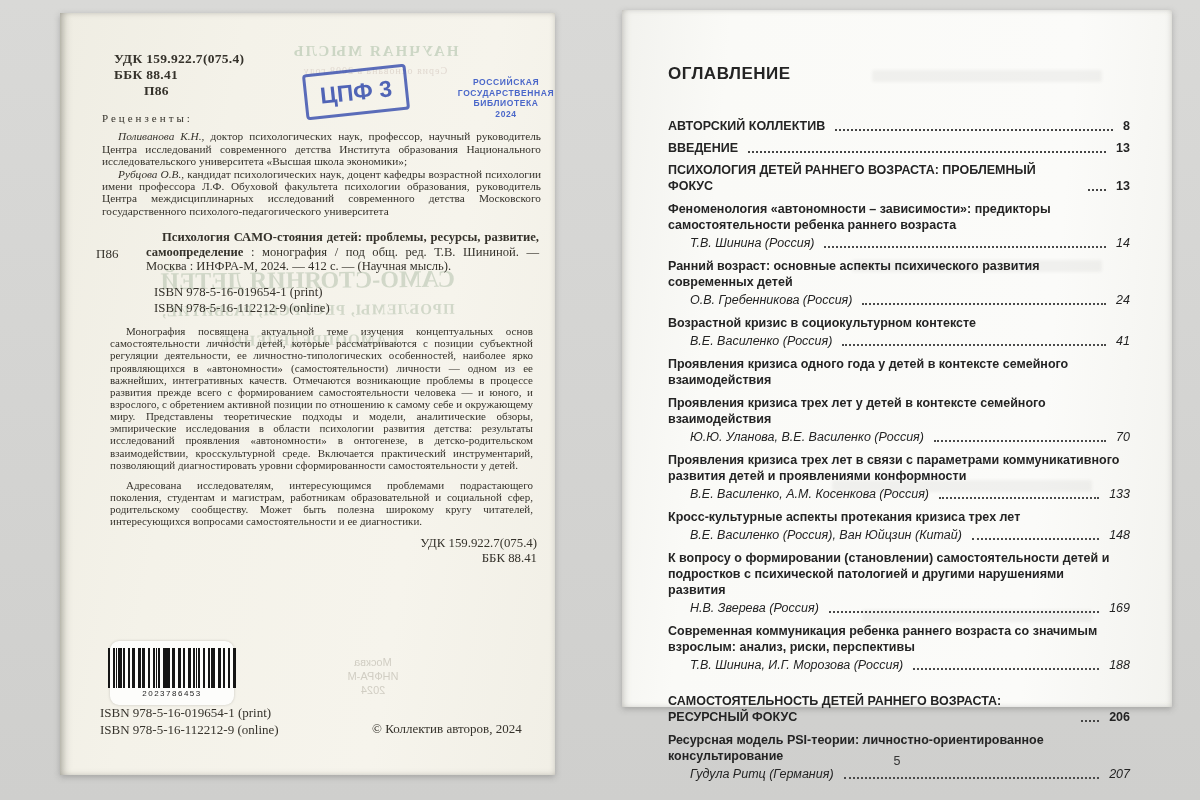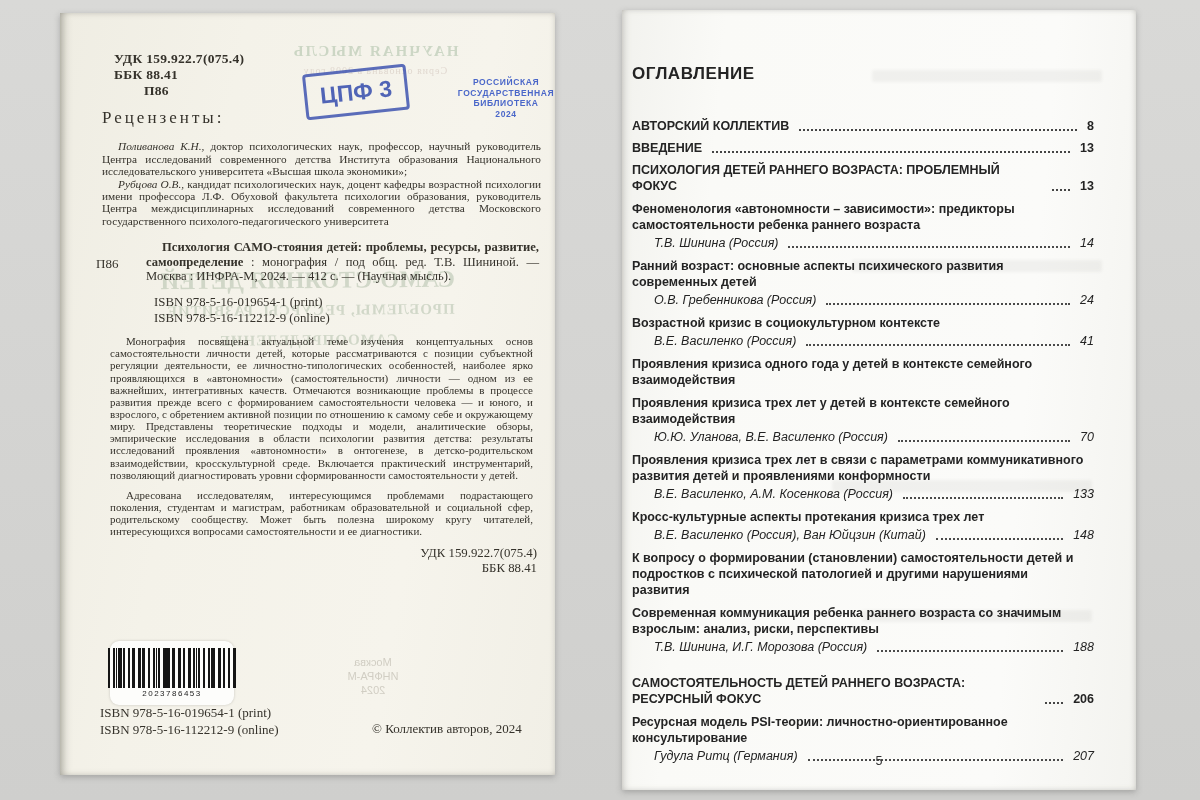--- a/index.html
+++ b/index.html
@@ -27,21 +27,21 @@
     transform:rotate(-6deg);display:flex;align-items:center;justify-content:center;
     color:rgba(62,84,176,.9);font-weight:bold;font-size:23px;font-family:"Liberation Sans",sans-serif;
   }
   .lib-stamp{
     position:absolute;left:388px;top:64px;width:116px;z-index:3;text-align:center;
     color:rgba(44,77,195,.85);font-family:"Liberation Sans",sans-serif;
     font-weight:bold;font-size:8.5px;line-height:10.5px;letter-spacing:.6px;
   }
   .recommendation{margin:46px 6px 0 4px;text-align:center;font-style:italic;font-size:11.8px;line-height:14.5px;}
   .reviewers{margin-top:13px;font-size:11.3px;line-height:12.4px;text-align:justify;padding-right:2px;}
-  .reviewers-heading{letter-spacing:3px;font-size:17px;margin-bottom:16px;}
+  .reviewers-heading{letter-spacing:3px;font-size:11px;margin-bottom:6px;}
   .reviewers p{margin:0;text-indent:16px;}
   .reviewers .rev-name{font-style:italic;}
   .bib{display:flex;margin:13px 0 0 -6px;}
   .bib-code{flex:none;width:50px;font-size:13px;padding-top:16px;}
   .bib-text{flex:1;font-size:12.6px;line-height:14.6px;text-align:justify;text-indent:16px;padding-right:4px;}
   .bib-title{font-weight:bold;}
   .isbn-mid{margin:11px 0 0 52px;font-size:12.8px;line-height:15.5px;}
   .annotation{margin-top:9px;font-size:11px;line-height:12.15px;text-align:justify;padding-right:2px;}
   .annotation p{margin:8px;text-indent:16px;}
   .udk-bottom{margin-top:6px;text-align:right;font-size:12.8px;line-height:15px;padding-right:6px;}
@@ -65,25 +65,25 @@
   
   .ghost{position:absolute;z-index:0;transform:scaleX(-1);text-align:center;pointer-events:none;}
   .ghost-series{left:150px;top:30px;width:330px;color:rgba(110,150,110,.30);font-weight:bold;font-size:15px;letter-spacing:2px;}
   .ghost-series2{left:150px;top:52px;width:330px;color:rgba(150,120,110,.22);font-size:10px;letter-spacing:1px;}
   .ghost-title{left:18px;top:252px;width:460px;color:rgba(115,145,110,.28);font-weight:bold;font-size:24px;line-height:30px;transform:scaleX(-1) rotate(.5deg);}
   .ghost-title .sub{font-size:15px;letter-spacing:1px;}
   .ghost-imprint{left:248px;top:642px;width:130px;color:rgba(140,135,120,.35);font-size:11px;line-height:14px;font-family:"Liberation Sans",sans-serif;}
 
   
   .page-right{
-    position:absolute;left:622px;top:10px;width:514px;height:780px;
+    position:absolute;left:622px;top:10px;width:514px;height:697px;
     background:linear-gradient(95deg,#f2f2ee 0%,#fafaf7 18%,#fbfbf9 75%,#f3f3ef 100%);
     box-shadow:inset 4px 0 8px -4px rgba(110,108,100,.5), inset -3px 0 7px -4px rgba(120,118,110,.45), 0 2px 6px rgba(80,80,80,.35);
     z-index:1;
-    font-family:"Liberation Sans",sans-serif;color:#242424;
+    font-family:"Liberation Sans",sans-serif;color:#242424;padding-left:36px;
   }
   .page-right .content{position:relative;z-index:2;padding:54px 42px 0 10px;}
   .toc-title{font-weight:bold;font-size:17px;letter-spacing:.5px;margin-bottom:34px;}
   .toc-entries{font-size:12.5px;line-height:16px;}
   .toc-row{display:flex;align-items:flex-end;gap:7px;}
   .toc-row .dots{flex:1 1 18px;min-width:18px;border-bottom:2px dotted #454545;margin:0 3px 3px 3px;}
   .sec{font-weight:bold;margin:6px 0;}
   .sec .pg{font-weight:bold;}
   .sec-gap{margin-top:20px;}
   .chapter{margin:7px 0;}
@@ -257,20 +257,25 @@
           <div class="ch-title">Кросс-культурные аспекты протекания кризиса трех лет</div>
           <div class="toc-row au">
             <span>В.Е. Василенко (Россия), Ван Юйцзин (Китай)</span>
             <span class="dots"></span>
             <span class="pg">148</span>
           </div>
         </div>
 
         <div class="chapter">
           <div class="ch-title">К вопросу о формировании (становлении) самостоятельности детей и подростков с психической патологией и другими нарушениями развития</div>
+          <div class="toc-row au">
+            <span>Н.В. Зверева (Россия)</span>
+            <span class="dots"></span>
+            <span class="pg">169</span>
+          </div>
         </div>
 
         <div class="chapter">
           <div class="ch-title">Современная коммуникация ребенка раннего возраста со значимым взрослым: анализ, риски, перспективы</div>
           <div class="toc-row au">
             <span>Т.В. Шинина, И.Г. Морозова (Россия)</span>
             <span class="dots"></span>
             <span class="pg">188</span>
           </div>
         </div>

